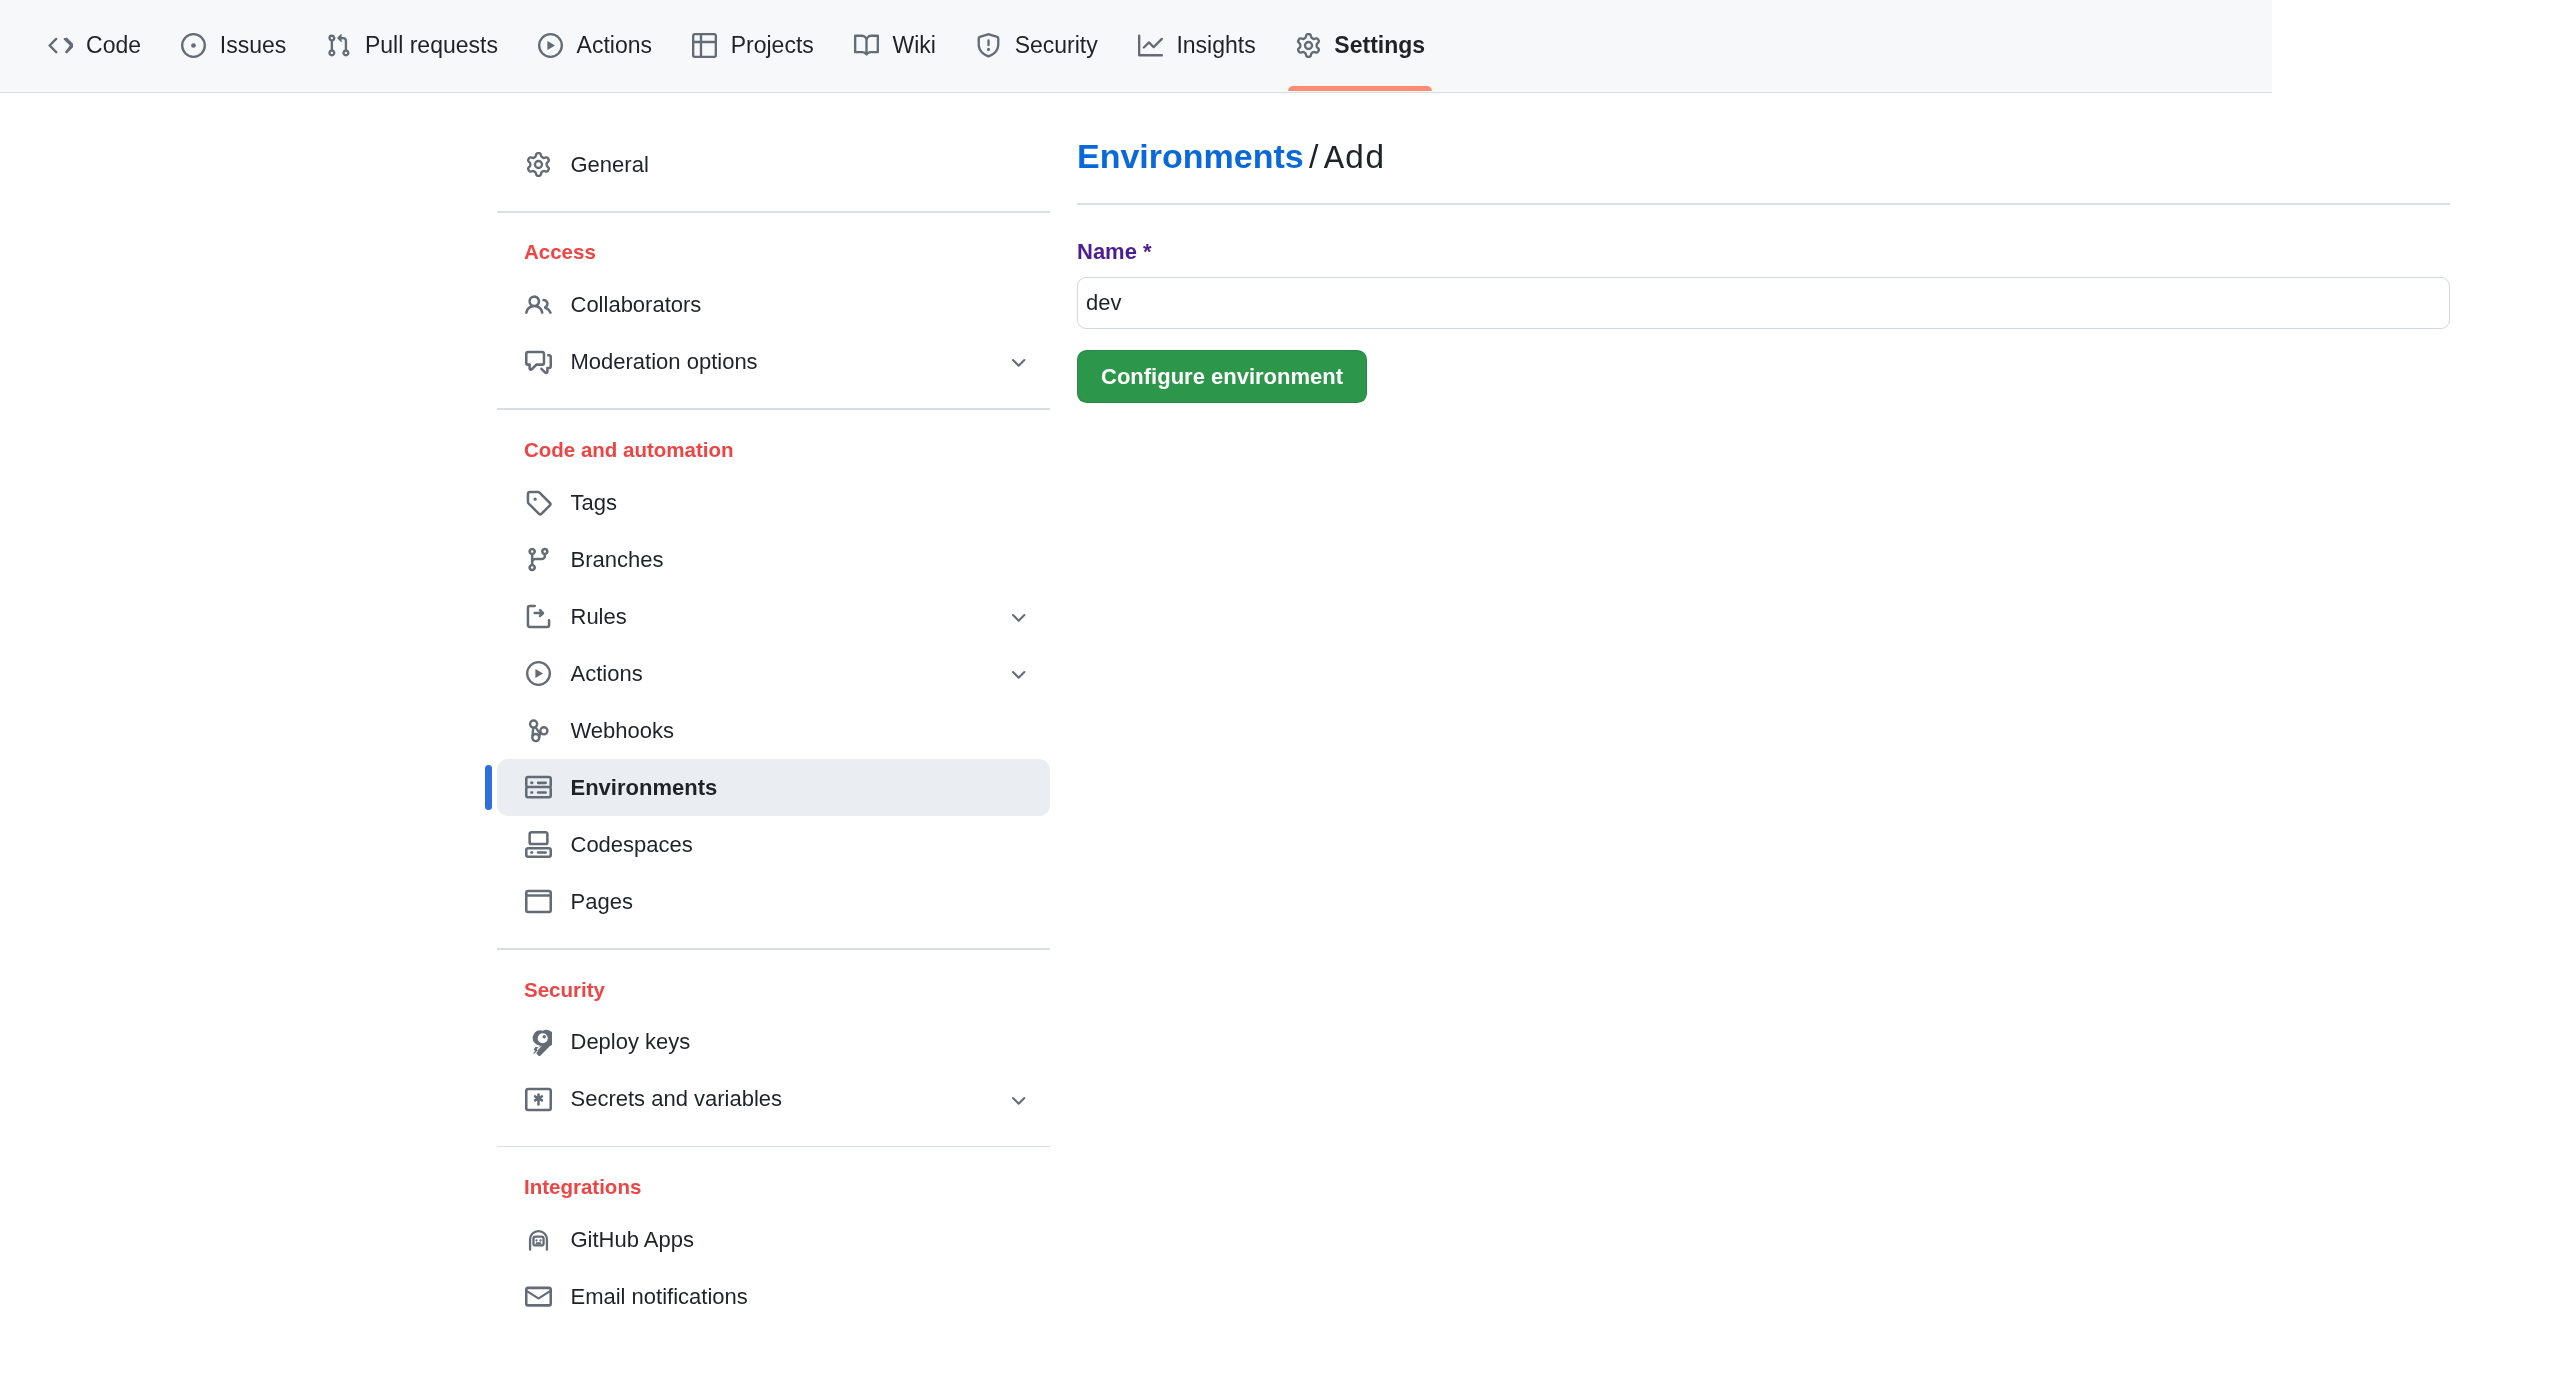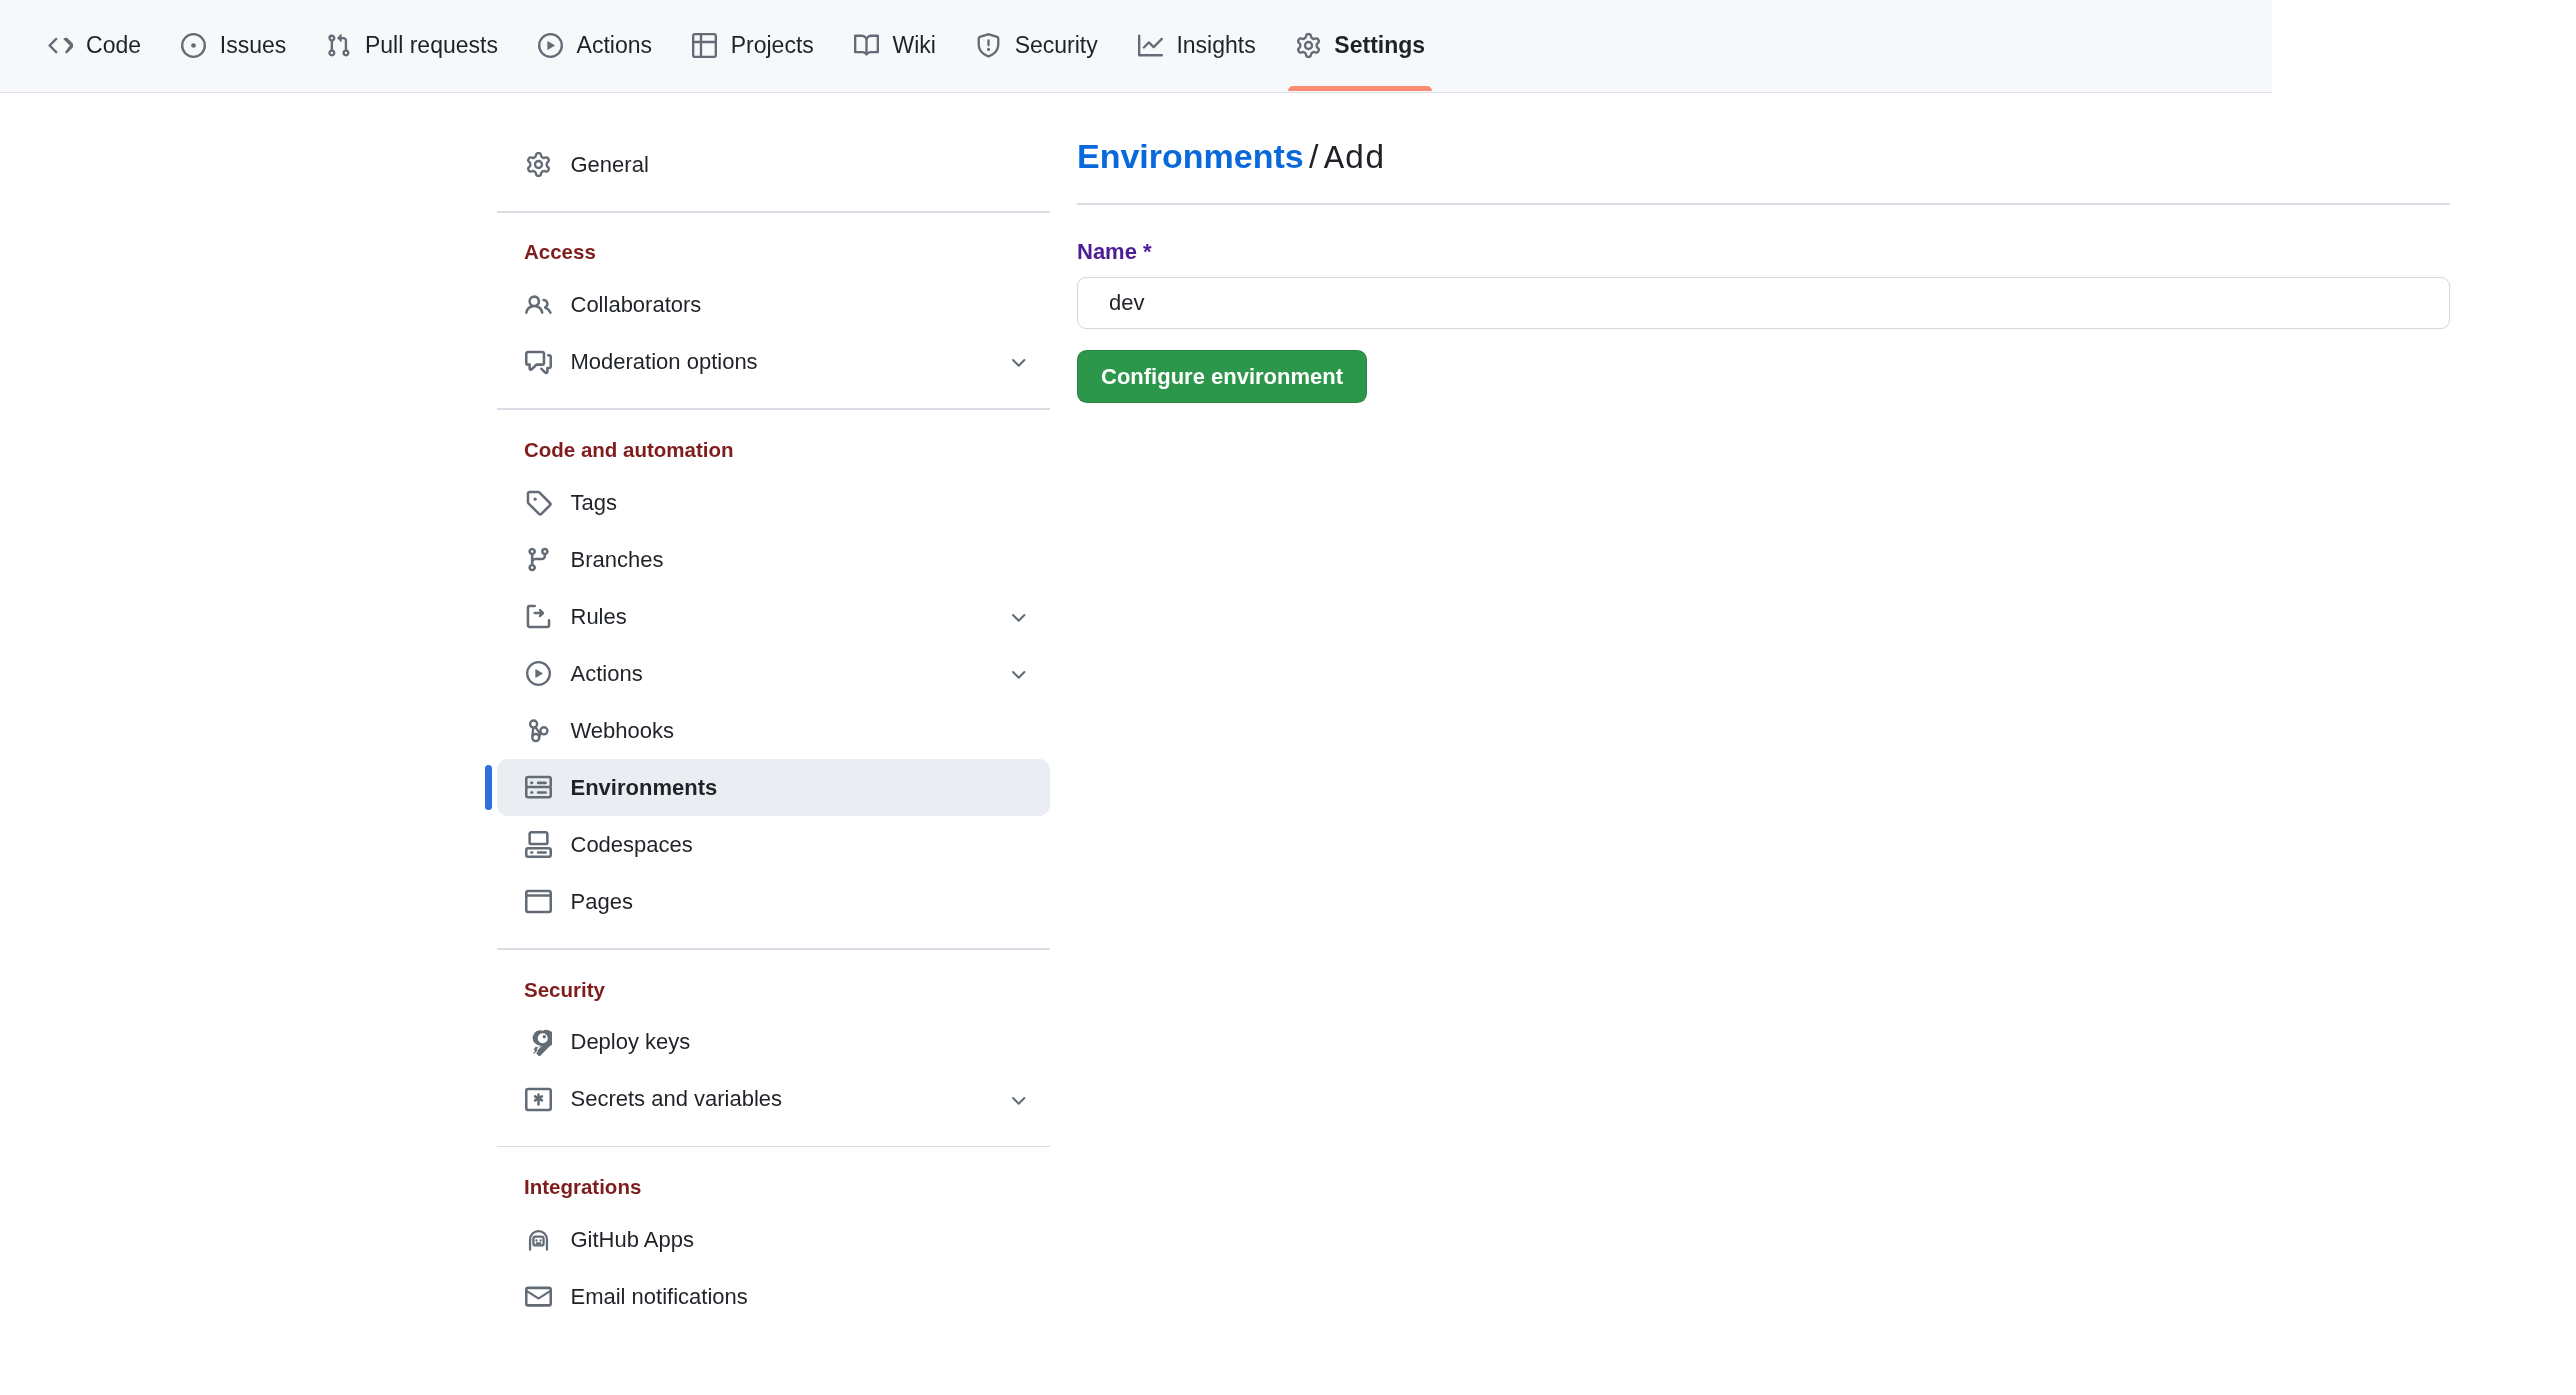--- a/index.html
+++ b/index.html
@@ -97,21 +97,21 @@
   }
   .side-divider {
     height: 1.8px;
     background: #d8dee4;
     margin: 16px 0 16px 0;
     width: 553px;
   }
   .side-heading {
     font-size: 20.5px;
     font-weight: 700;
-    color: #7f1d1d;
+    color: #ef4444;
     padding-left: 27px;
     height: 48px;
     display: flex; align-items: center;
     line-height: 1;
   }
   .side-group { padding-bottom: 1.8px; }
 
   
   .main {
     position: absolute;
@@ -156,21 +156,21 @@
   .text-input {
     display: block;
     width: 1373px;
     height: 52px;
     border: 1.8px solid #d0d7de;
     border-radius: 9px;
     background: #ffffff;
     font-family: "Liberation Sans", sans-serif;
     font-size: 22px;
     color: #1f2328;
-    padding: 0 31px;
+    padding: 0 8px;
     outline: none;
   }
   .btn-primary {
     margin-top: 21.4px;
     display: inline-flex;
     align-items: center; justify-content: center;
     height: 53px;
     padding: 0 23px;
     background: #2c974b;
     border: 1.8px solid rgba(27,31,36,0.15);

